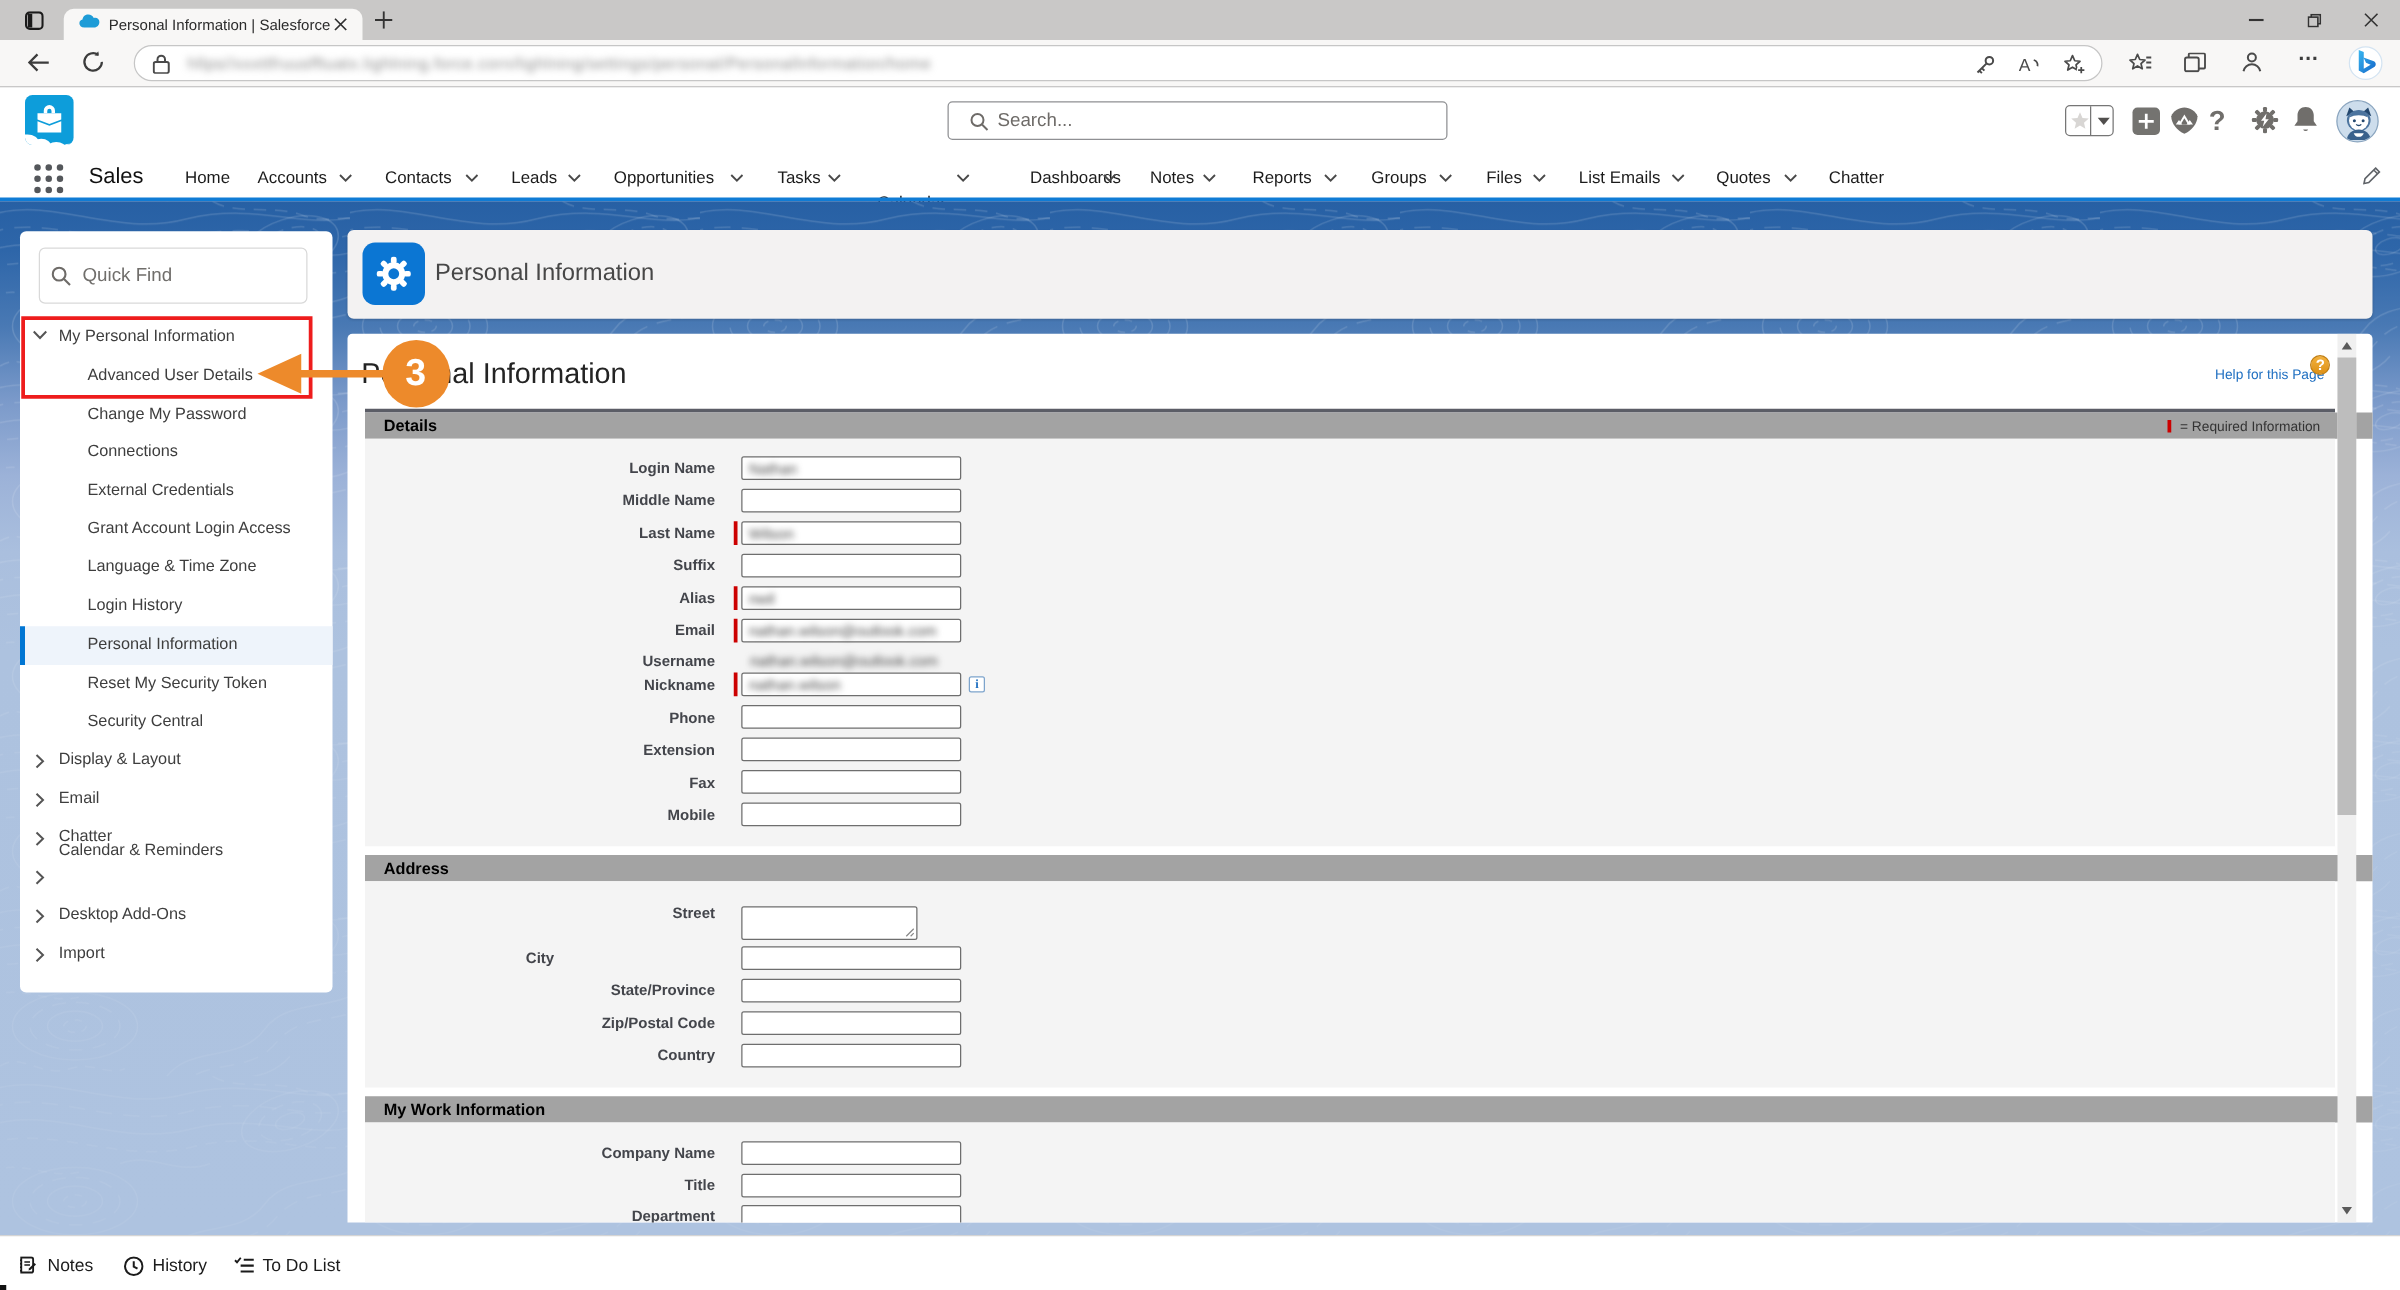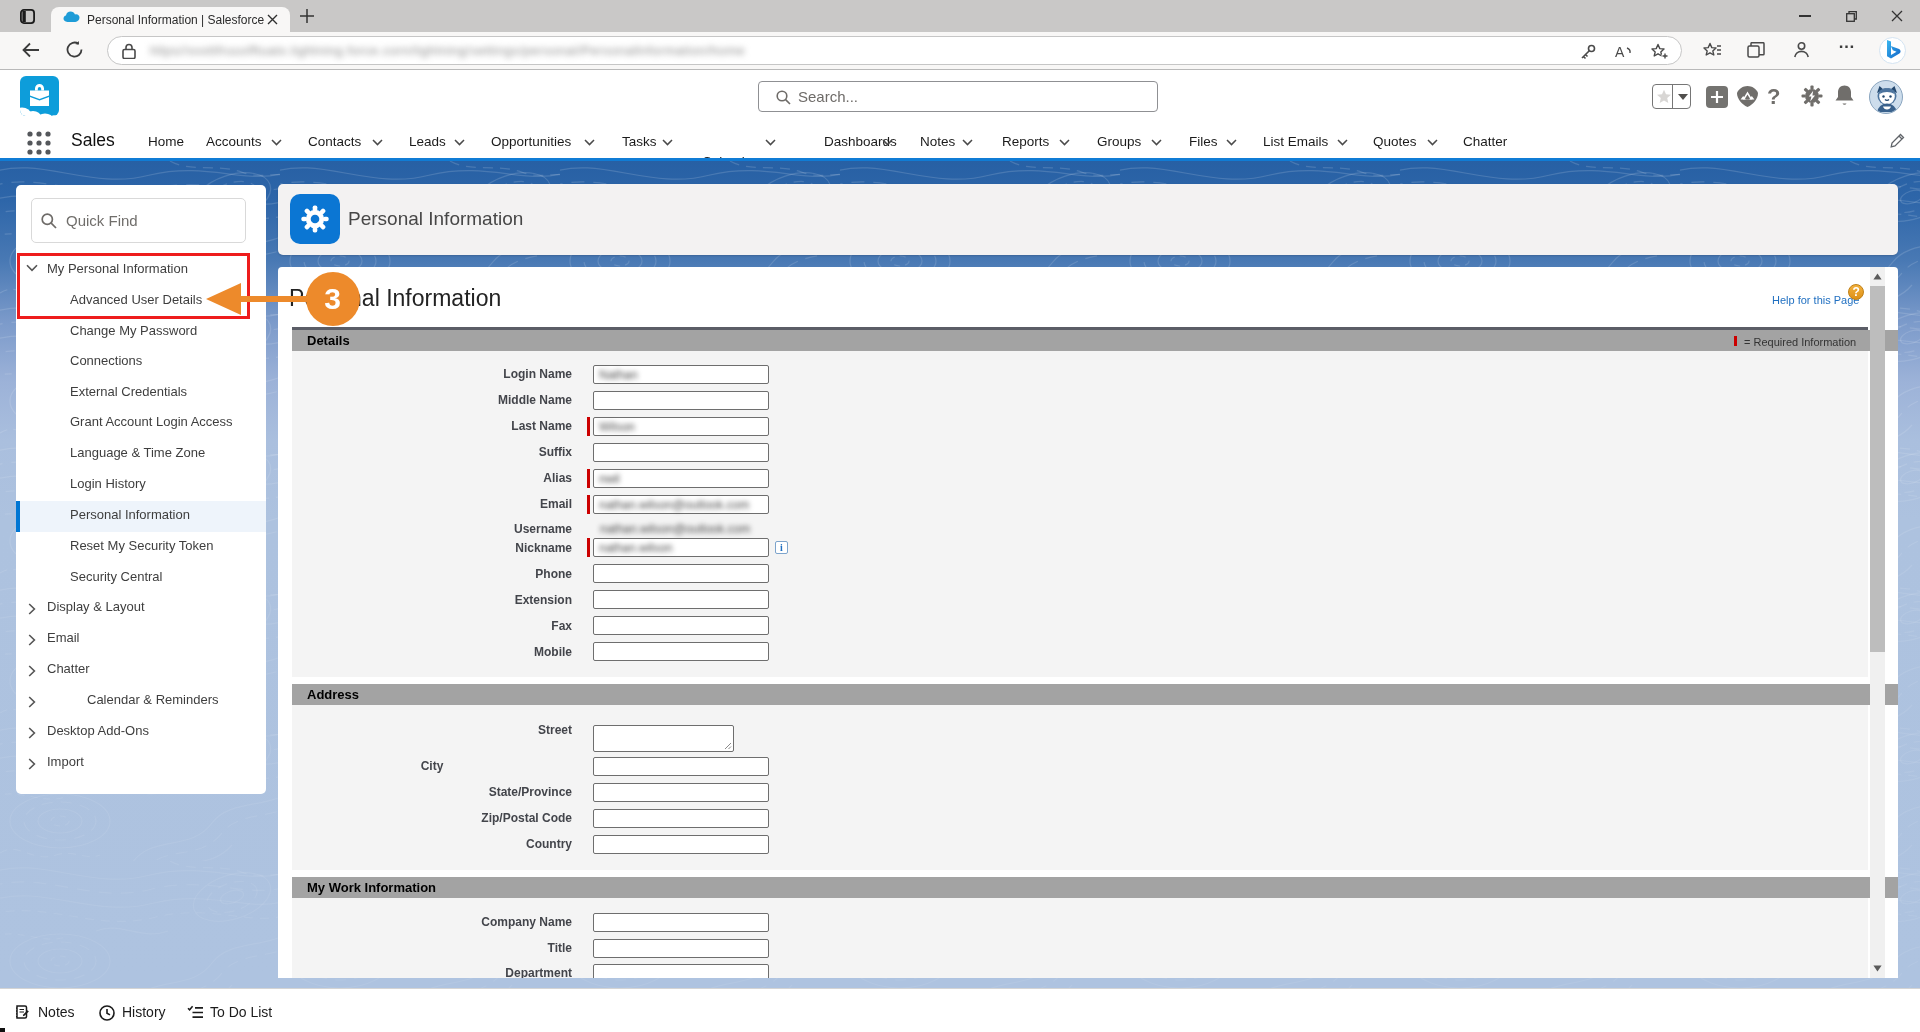--- a/index.html
+++ b/index.html
@@ -340,21 +340,21 @@
         <path d="M1.2 1 L6.4 6 L1.2 11" fill="none" stroke="#555" stroke-width="1.6"></path>
       </svg>
     <div class="treerow" style="left:31px;top:445px;">Email</div>
     <svg class="abs" style="left:12px;top:480px" width="8" height="12" viewBox="0 0 8 12">
         <path d="M1.2 1 L6.4 6 L1.2 11" fill="none" stroke="#555" stroke-width="1.6"></path>
       </svg>
     <div class="treerow" style="left:31px;top:476px;">Chatter</div>
     <svg class="abs" style="left:12px;top:511px" width="8" height="12" viewBox="0 0 8 12">
         <path d="M1.2 1 L6.4 6 L1.2 11" fill="none" stroke="#555" stroke-width="1.6"></path>
       </svg>
-    <div class="treerow" style="left:31px;top:507px;margin-left:40px;">Calendar &amp; Reminders</div>
+    <div class="treerow" style="left:31px;top:487px;">Calendar &amp; Reminders</div>
     <svg class="abs" style="left:12px;top:542px" width="8" height="12" viewBox="0 0 8 12">
         <path d="M1.2 1 L6.4 6 L1.2 11" fill="none" stroke="#555" stroke-width="1.6"></path>
       </svg>
     <div class="treerow" style="left:31px;top:538px;">Desktop Add-Ons</div>
     <svg class="abs" style="left:12px;top:573px" width="8" height="12" viewBox="0 0 8 12">
         <path d="M1.2 1 L6.4 6 L1.2 11" fill="none" stroke="#555" stroke-width="1.6"></path>
       </svg>
     <div class="treerow" style="left:31px;top:569px;">Import</div>
   </div>
   <div id="card1">

